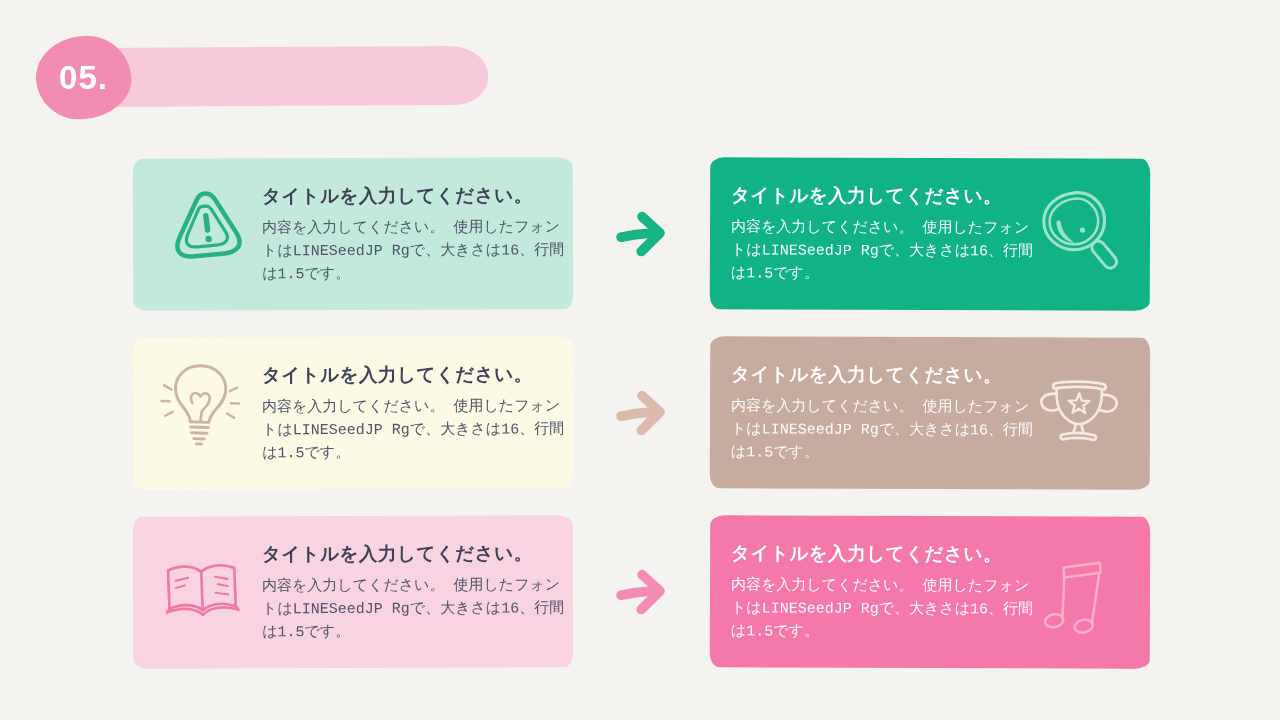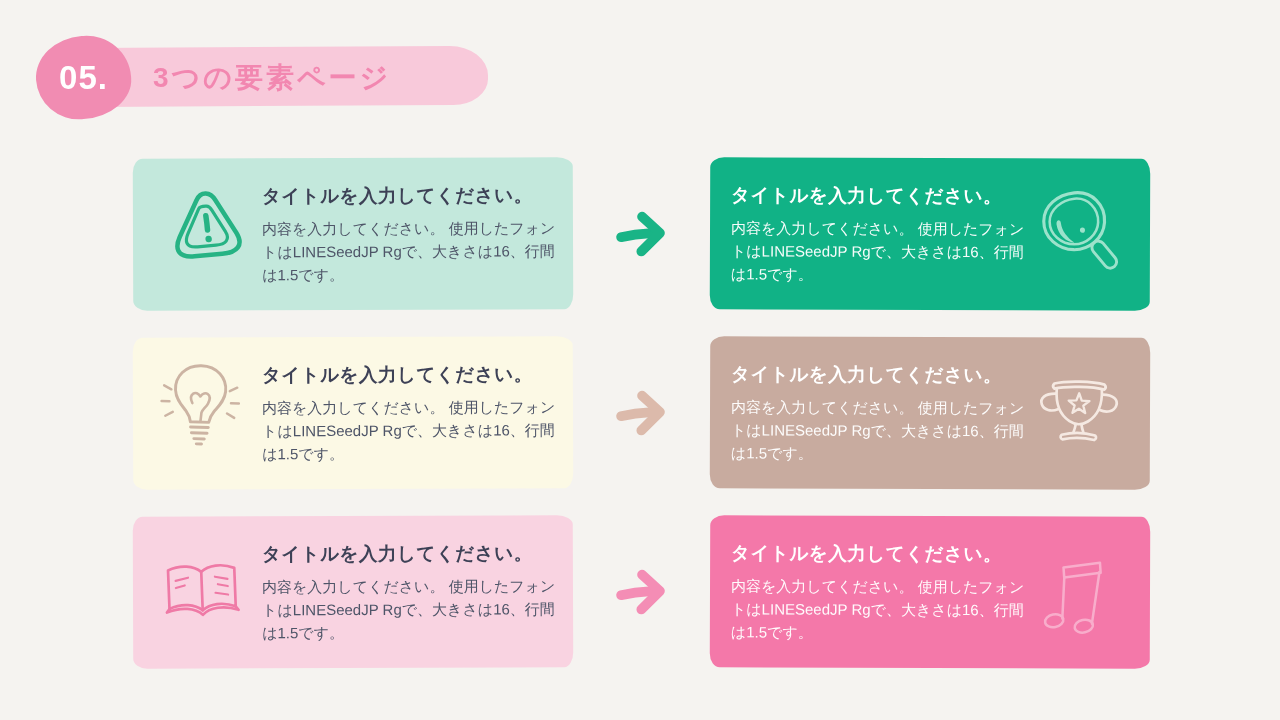--- a/index.html
+++ b/index.html
@@ -12,21 +12,21 @@
             background:#f8c9da; border-radius:36px 44px 40px 48px / 30px 34px 30px 38px;
             transform:rotate(-0.3deg); }
   .header-title { position:absolute; left:153px; top:59px; font-size:28px; font-weight:800;
                   color:#f287b0; letter-spacing:3px; }
   .badge { position:absolute; left:36px; top:36px; width:95px; height:83px; background:#f18cb2;
            border-radius:52% 48% 54% 46% / 50% 54% 46% 52%; display:flex; align-items:center;
            justify-content:center; transform:rotate(-4deg); }
   .badge span { font-size:33px; font-weight:800; color:#ffffff; letter-spacing:1px; transform:rotate(4deg); }
 
   
-  .row { position:absolute; left:0; width:1180px; height:152px; }
+  .row { position:absolute; left:0; width:1180px; height:152px;font-family:Liberation Mono, monospace; }
   .row1 { top:158px; } .row2 { top:337px; } .row3 { top:516px; }
 
   .card { position:absolute; top:0; height:152px; width:440px;
           border-radius:10px 16px 9px 14px / 14px 9px 15px 10px; }
   .card.left  { left:133px; transform:rotate(-0.2deg); }
   .card.right { left:710px; transform:rotate(0.2deg); border-radius:14px 9px 15px 10px / 10px 15px 9px 14px; }
 
   .row1 .card.left  { background:#c3e8dc; }
   .row1 .card.right { background:#11b286; }
   .row2 .card.left  { background:#fcf9e5; }
@@ -66,21 +66,20 @@
   .row1 .arrow svg { stroke:#19b486; }
   .row2 .arrow svg { stroke:#dcbaab; }
   .row3 .arrow svg { stroke:#f48db5; }
 </style>
 </head>
 <body>
 
 <div class="slide">
 
   <div class="banner"></div>
-  <div class="header-title">3つの要素ページ</div>
   <div class="badge">
     <span>05.</span>
   </div>
 
   <section class="row row1">
     <div class="card left">
       <span class="icon icon-warning">
         <svg viewBox="0 0 84 84">
           <path stroke-width="4.5" d="M43 7 C47 7.5 50 10.5 52 14.5 L70 49 C72.5 54 73.5 59.5 70 63.5 C66.5 67.5 60.5 68.5 54 68.5 L26 68.5 C19 68.5 12.5 67 10.5 61.5 C9 57.5 10.5 52.5 13 48 L33 13 C35.5 8.5 39 6.5 43 7 Z"></path>
           <path stroke-width="3.2" d="M42.5 19.5 C44.8 19.8 46.3 21.6 47.5 24 L59 46.5 C60.8 50 61.3 53.6 59 56.2 C56.7 58.8 52.7 59.3 48.5 59.3 L30 59.3 C25.4 59.3 21.2 58.3 19.8 54.7 C18.8 52 19.8 48.7 21.5 45.5 L34.5 21.5 C36 18.8 40 19.2 42.5 19.5 Z"></path>

